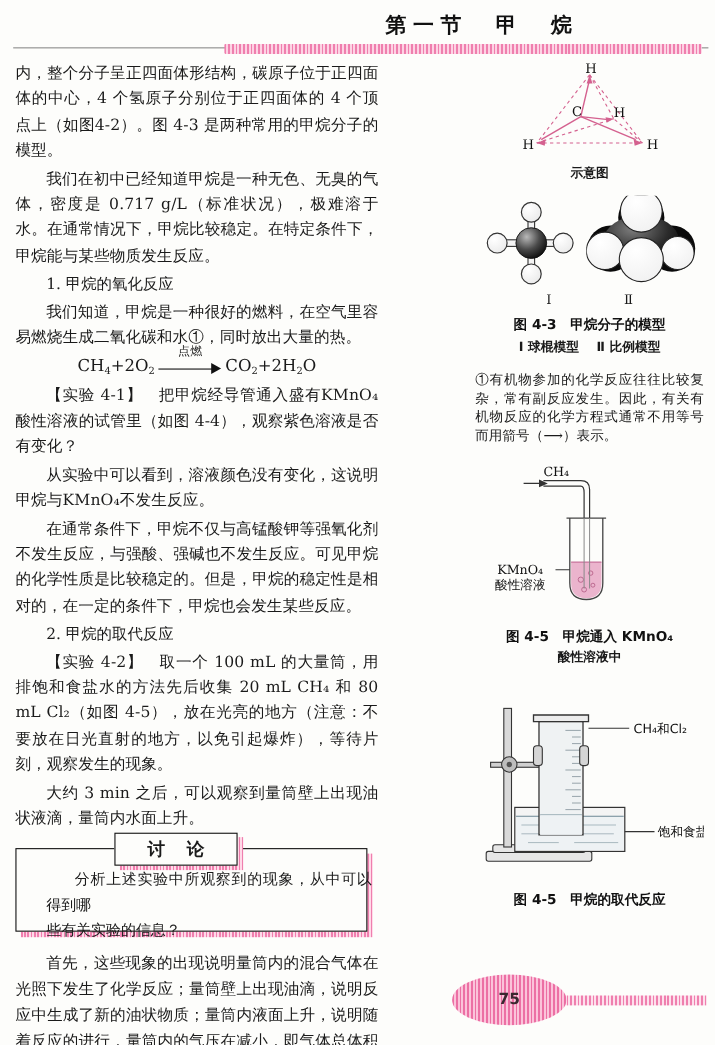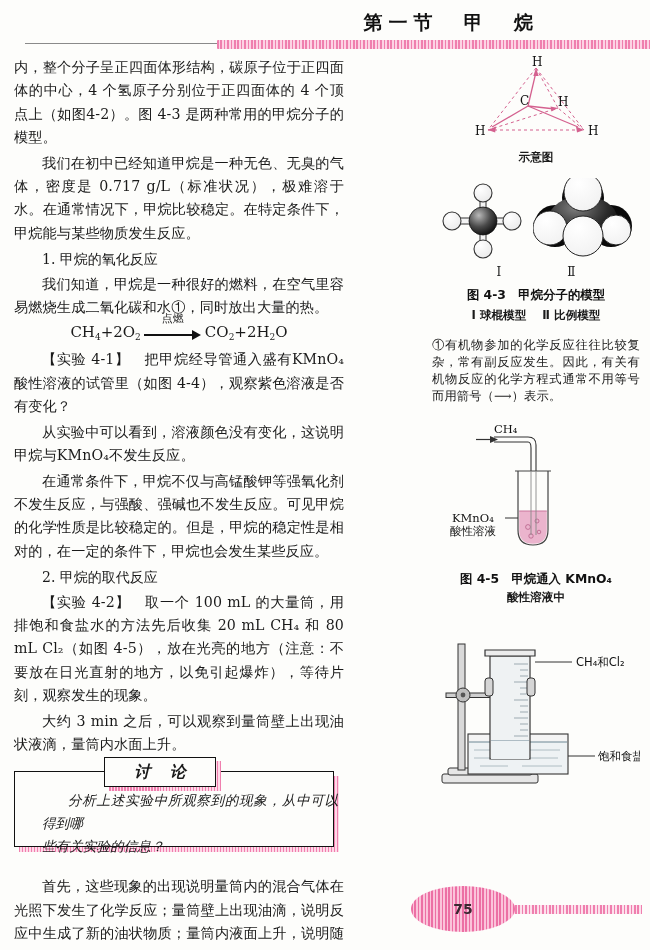--- a/index.html
+++ b/index.html
@@ -8,21 +8,21 @@
     background:#fdfdfb;
     font-family:"DejaVu Serif","Liberation Serif",serif;
     color:#1a1a1a;
     position:relative;
     overflow:hidden;
   }
   .page{position:relative;width:650px;height:950px;}
 
   
   .header{
-    position:absolute;left:17px;top:0;width:544px;height:50px;
+    position:absolute;left:4px;top:0;width:544px;height:50px;
   }
   .header-rule{
     position:absolute;left:8px;top:43px;width:632px;height:1px;background:#8a8a8a;
   }
   .header-title{
     position:absolute;right:22px;top:10px;
     font-size:19px;font-weight:bold;letter-spacing:6px;
     font-family:"DejaVu Sans","Liberation Sans",sans-serif;
     color:#111;
     white-space:pre;
@@ -78,21 +78,21 @@
     position:absolute;top:11px;left:0;width:50px;height:1.4px;background:#111;
   }
   .eq-arrow .head{
     position:absolute;top:6.4px;left:48px;
     width:0;height:0;border-left:9px solid #111;
     border-top:5px solid transparent;border-bottom:5px solid transparent;
   }
 
   
   .discuss{
-    position:relative;margin:15px 0 26px 0;width:360px;height:78px;font-style:italic;
+    position:relative;margin:15px 0 16px 0;width:360px;height:78px;
   }
   .disc-shadow{
     position:absolute;left:5px;top:5px;width:320px;height:76px;
     background:repeating-linear-gradient(90deg,#ef7fae 0,#ef7fae 1.5px,#ffd9e8 1.5px,#ffd9e8 3px);
   }
   .disc-frame{
     position:absolute;left:0;top:0;width:318px;height:74px;
     border:1.4px solid #111;background:#fdfdfb;
   }
   .disc-tabgap{
@@ -409,20 +409,21 @@
 
         <g stroke="#333" stroke-width="1">
           <path d="M103 46 L140 46"></path>
           <path d="M136 140 L163 140"></path>
         </g>
         <g font-family="DejaVu Sans, sans-serif" font-size="11.5" fill="#111">
           <text x="144" y="50">CH₄和Cl₂</text>
           <text x="166" y="144">饱和食盐水</text>
         </g>
       </svg>
+      <div class="fig-cap">图 4-5　甲烷的取代反应</div>
     </div>
   </div>
 
   <div class="footer">
     <div class="footer-stripe"></div>
     <div class="footer-ellipse">
       <span class="footer-num">75</span>
     </div>
   </div>
 

